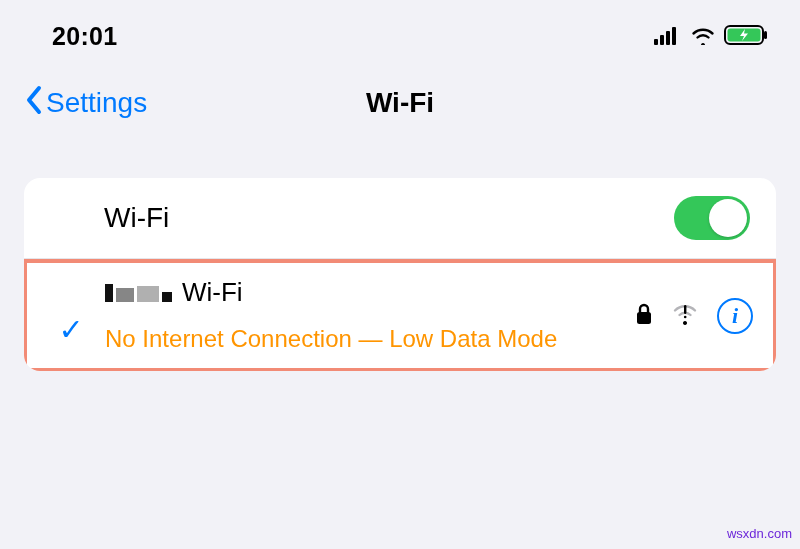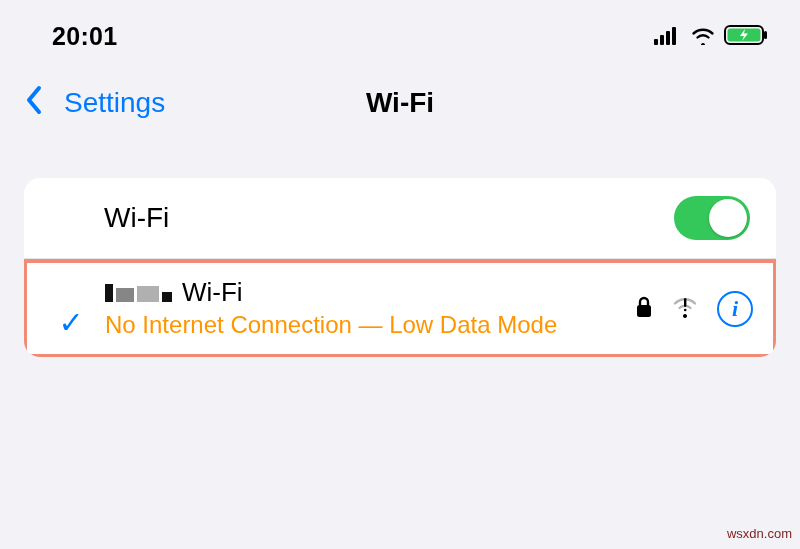--- a/index.html
+++ b/index.html
@@ -29,21 +29,21 @@
     .nav-bar {
       display: flex;
       align-items: center;
       padding: 34px 24px 22px 24px;
       position: relative;
       height: 86px;
     }
     .back-button {
       display: flex;
       align-items: center;
-      gap: 20px;
+      gap: 2px;
       color: #007aff;
       font-size: 28px;
       font-weight: 400;
       cursor: pointer;
     }
     .back-button .chevron {
       font-size: 34px;
       font-weight: 500;
     }
     .nav-title {
@@ -130,21 +130,21 @@
       background: #111;
       display: inline-block;
     }
     .r1 { width: 8px; height: 18px; }
     .r2 { width: 18px; height: 14px; background:#868686 !important; }
     .r3 { width: 22px; height: 16px; background:#b0b0b0 !important; }
     .r4 { width: 10px; height: 10px; }
     .network-status {
       font-size: 24px;
       color: #ff9500;
-      margin-top: 2px;
+      margin-top: 16px;
       line-height: 1.25;
     }
     .network-icons {
       display: flex;
       align-items: center;
       gap: 18px;
     }
     .info-btn {
       width: 36px;
       height: 36px;
@@ -158,21 +158,21 @@
       font-family: Georgia, serif;
       font-style: italic;
       font-weight: 600;
       cursor: pointer;
     }
     .watermark {
       position: absolute;
       right: 8px;
       bottom: 8px;
       font-size: 13px;
-      color: #7f1d1d;
+      color: #6d28d9;
       font-family: Arial, sans-serif;
     }
   </style>
 </head>
 <body>
 
 <div class="status-bar">
   <span>20:01</span>
   <div class="status-right">
     <span>

